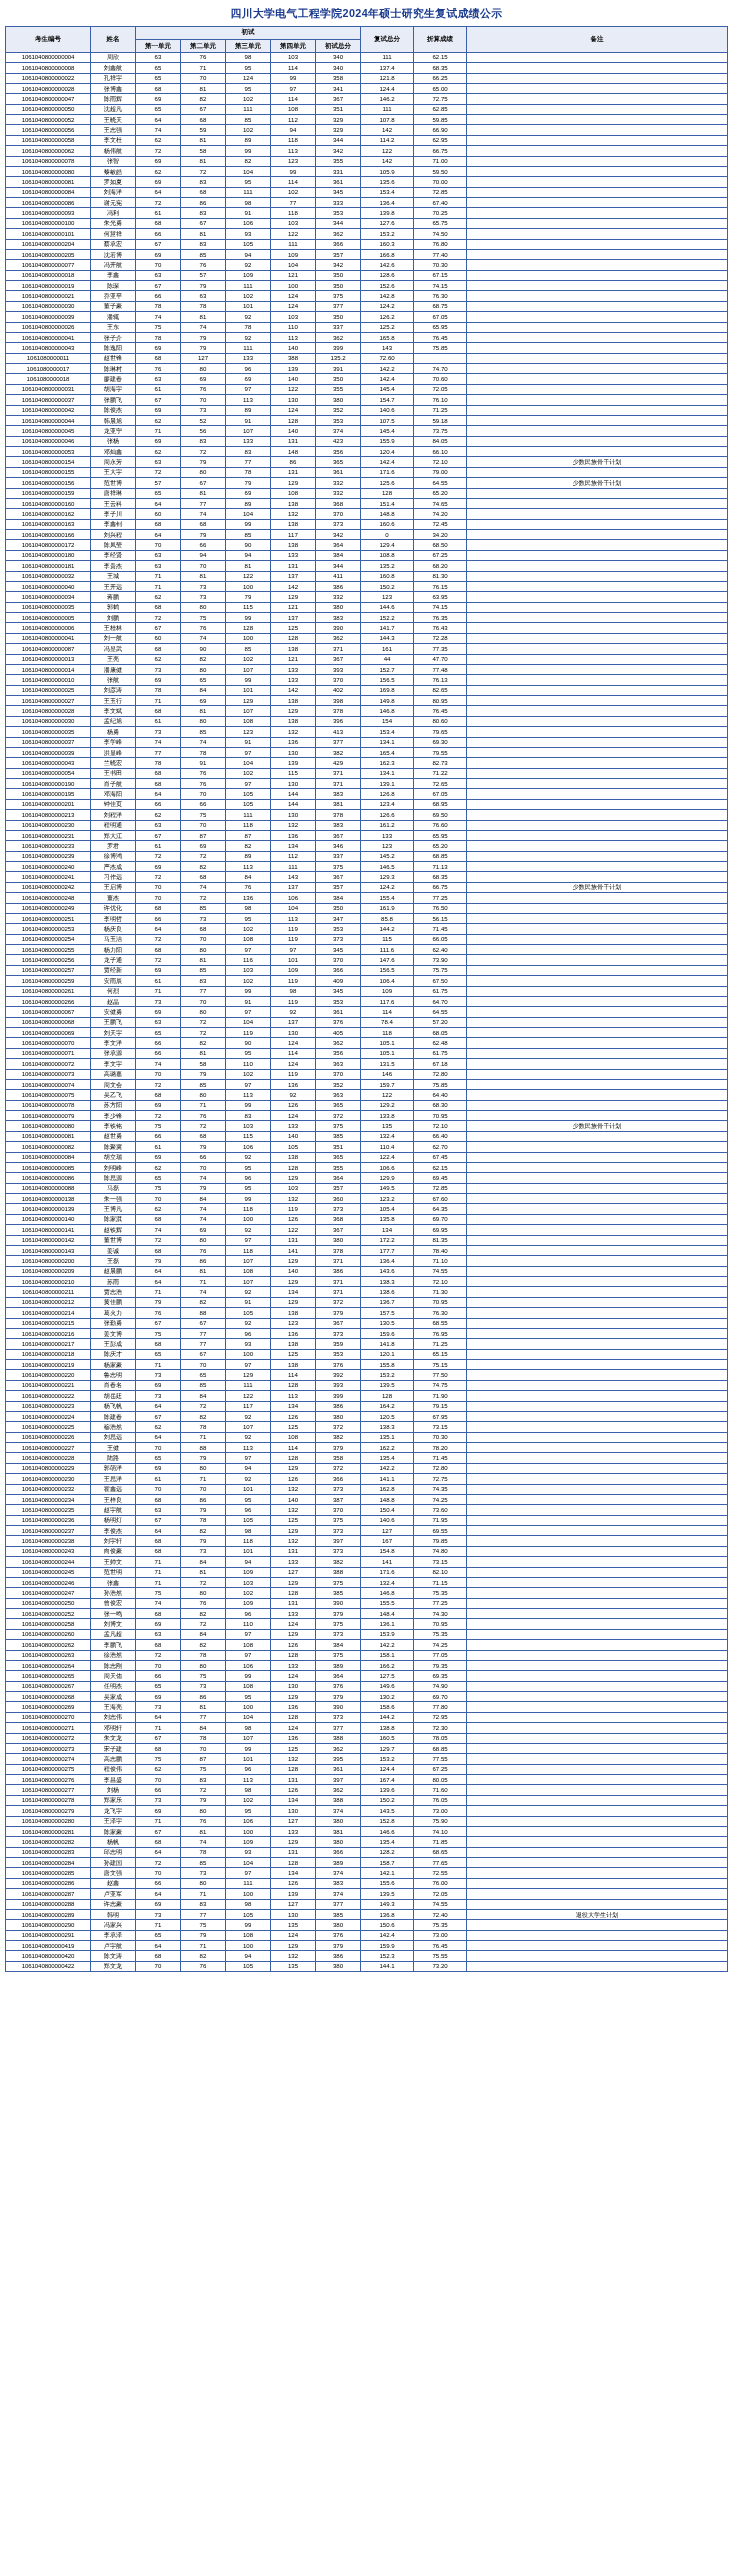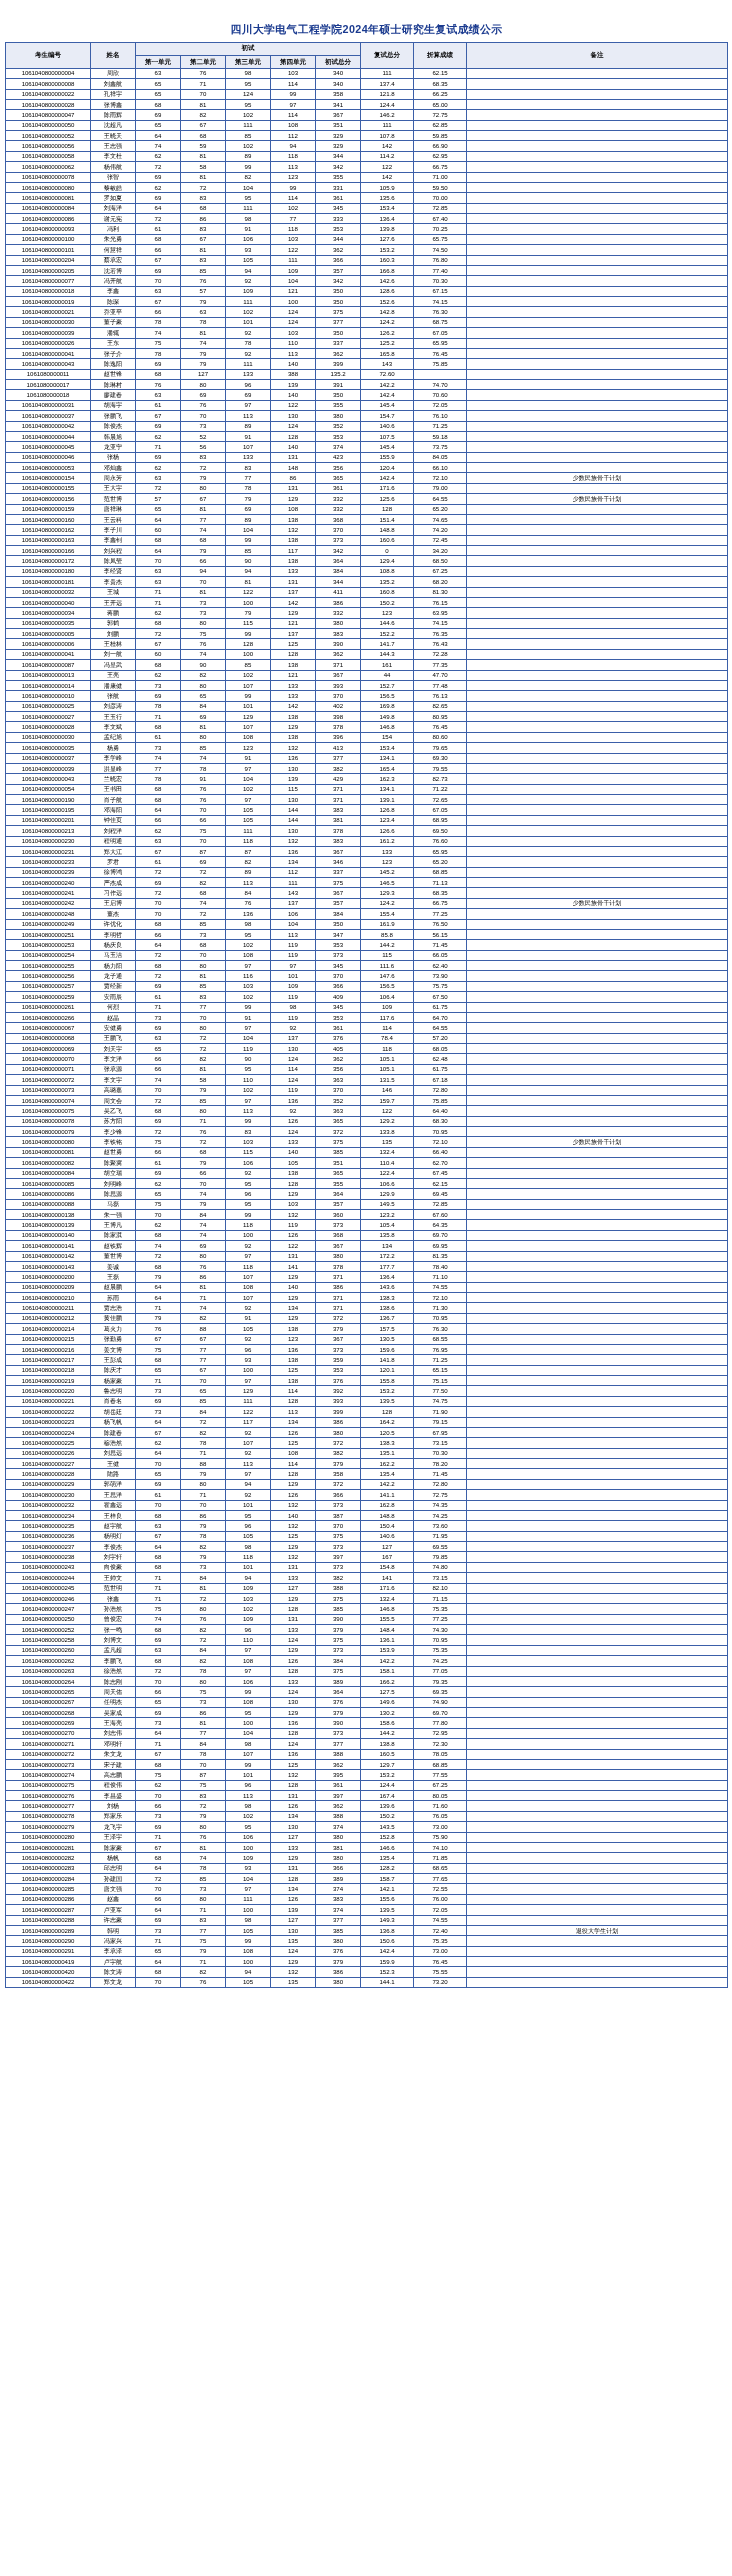--- a/index.html
+++ b/index.html
@@ -5,21 +5,20 @@
   html,body{margin:0;padding:0;background:#ffffff;}
   body{font-family:"Liberation Sans","DejaVu Sans",sans-serif;}
   .page{width:733px;min-height:2576px;background:#fff;position:relative;}
   .title{
     text-align:center;
     font-size:10.8px;
     font-weight:bold;
     color:#1a3a8f;
     padding:6.5px 0 5px 0;
     letter-spacing:0.4px;
-    margin-top:16px;
   }
   table.grid{
     border-collapse:collapse;
     margin:0 auto;
     width:721px;
     table-layout:fixed;
   }
   table.grid th, table.grid td{
     border:0.7px solid #3b5fa8;
     font-size:6.1px;

